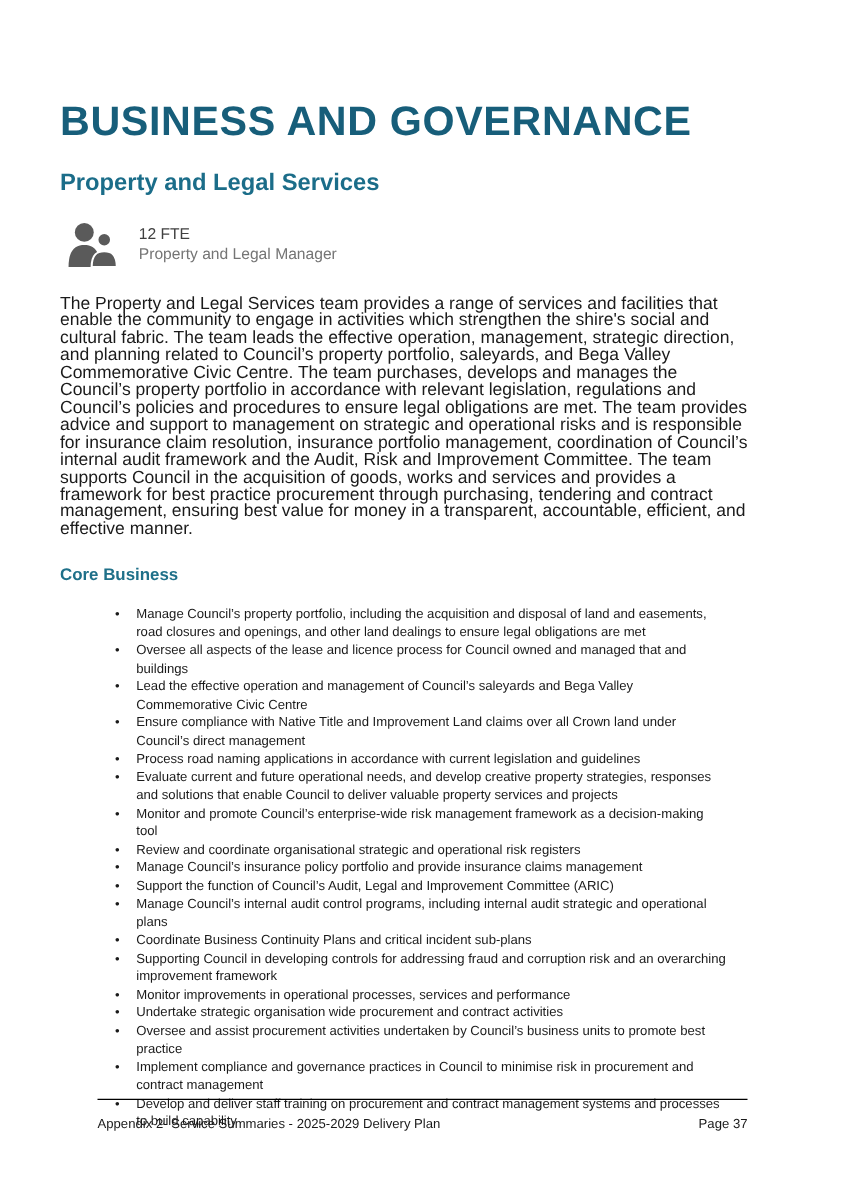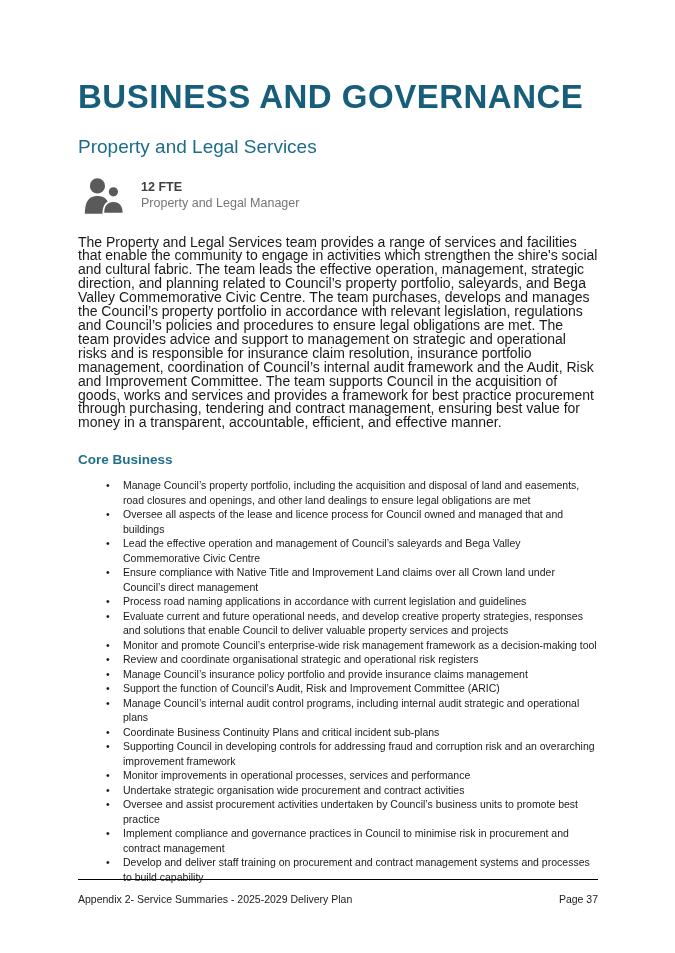--- a/index.html
+++ b/index.html
@@ -10,76 +10,76 @@
   .page {
     position: relative;
     width: 675px;
     height: 953px;
     background: #ffffff;
     overflow: hidden;
     font-family: "Liberation Sans", sans-serif;
     color: #1a1a1a;
   }
   .content {
-    padding: 80px 77px 0 78px; 
+    padding: 80px 77px 0 48px; 
   }
   h1.doc-title {
     margin: 0 0 22px 0;
     font-size: 33px;
     line-height: 1.05;
     font-weight: 700;
     letter-spacing: 0.5px;
     color: #175e7a;
   }
   h2.doc-subtitle {
     margin: 0 0 17px 0;
     font-size: 19px;
     line-height: 1.1;
-    font-weight: 400;
+    font-weight: 700;
     color: #1b6d89;
   }
   .fte-row {
     display: flex;
     align-items: center;
     gap: 15px;
     margin: 0 0 19px 6px;
   }
   .fte-row svg {
     display: block;
     width: 42px;
     height: 42px;
     flex: 0 0 auto;
   }
   .fte-text {
     font-size: 12.5px;
     line-height: 1.25;
   }
   .fte-count {
-    font-weight: 700;
+    font-weight: 400;
     color: #404040;
   }
   .fte-role {
     font-weight: 400;
     color: #757575;
   }
   p.intro {
     margin: 0 0 23px 0;
     font-size: 14px;
     line-height: 13.9px;
     color: #1a1a1a;
   }
   h3.core-heading {
     margin: 0 0 10px 0;
     font-size: 13.5px;
     line-height: 1.1;
     font-weight: 700;
     color: #1f7089;
   }
   ul.core-list {
-    margin: 0;
+    margin: 16px;
     padding: 0 0 0 27px;
     list-style: none;
     font-size: 10.5px;
     line-height: 14.5px;
     color: #1a1a1a;
   }
   ul.core-list li {
     position: relative;
     padding-left: 18px;
     margin: 0;
@@ -148,21 +148,21 @@
         <li>Process road naming applications in accordance with current legislation and guidelines</li>
 
         <li>Evaluate current and future operational needs, and develop creative property strategies, responses and solutions that enable Council to deliver valuable property services and projects</li>
 
         <li>Monitor and promote Council’s enterprise-wide risk management framework as a decision-making tool</li>
 
         <li>Review and coordinate organisational strategic and operational risk registers</li>
 
         <li>Manage Council’s insurance policy portfolio and provide insurance claims management</li>
 
-        <li>Support the function of Council’s Audit, Risk and Improvement Committee (ARIC)</li>
+        <li>Support the function of Council’s Audit, Legal and Improvement Committee (ARIC)</li>
 
         <li>Manage Council’s internal audit control programs, including internal audit strategic and operational plans</li>
 
         <li>Coordinate Business Continuity Plans and critical incident sub-plans</li>
 
         <li>Supporting Council in developing controls for addressing fraud and corruption risk and an overarching improvement framework</li>
 
 
         <li>Monitor improvements in operational processes, services and performance</li>
 

